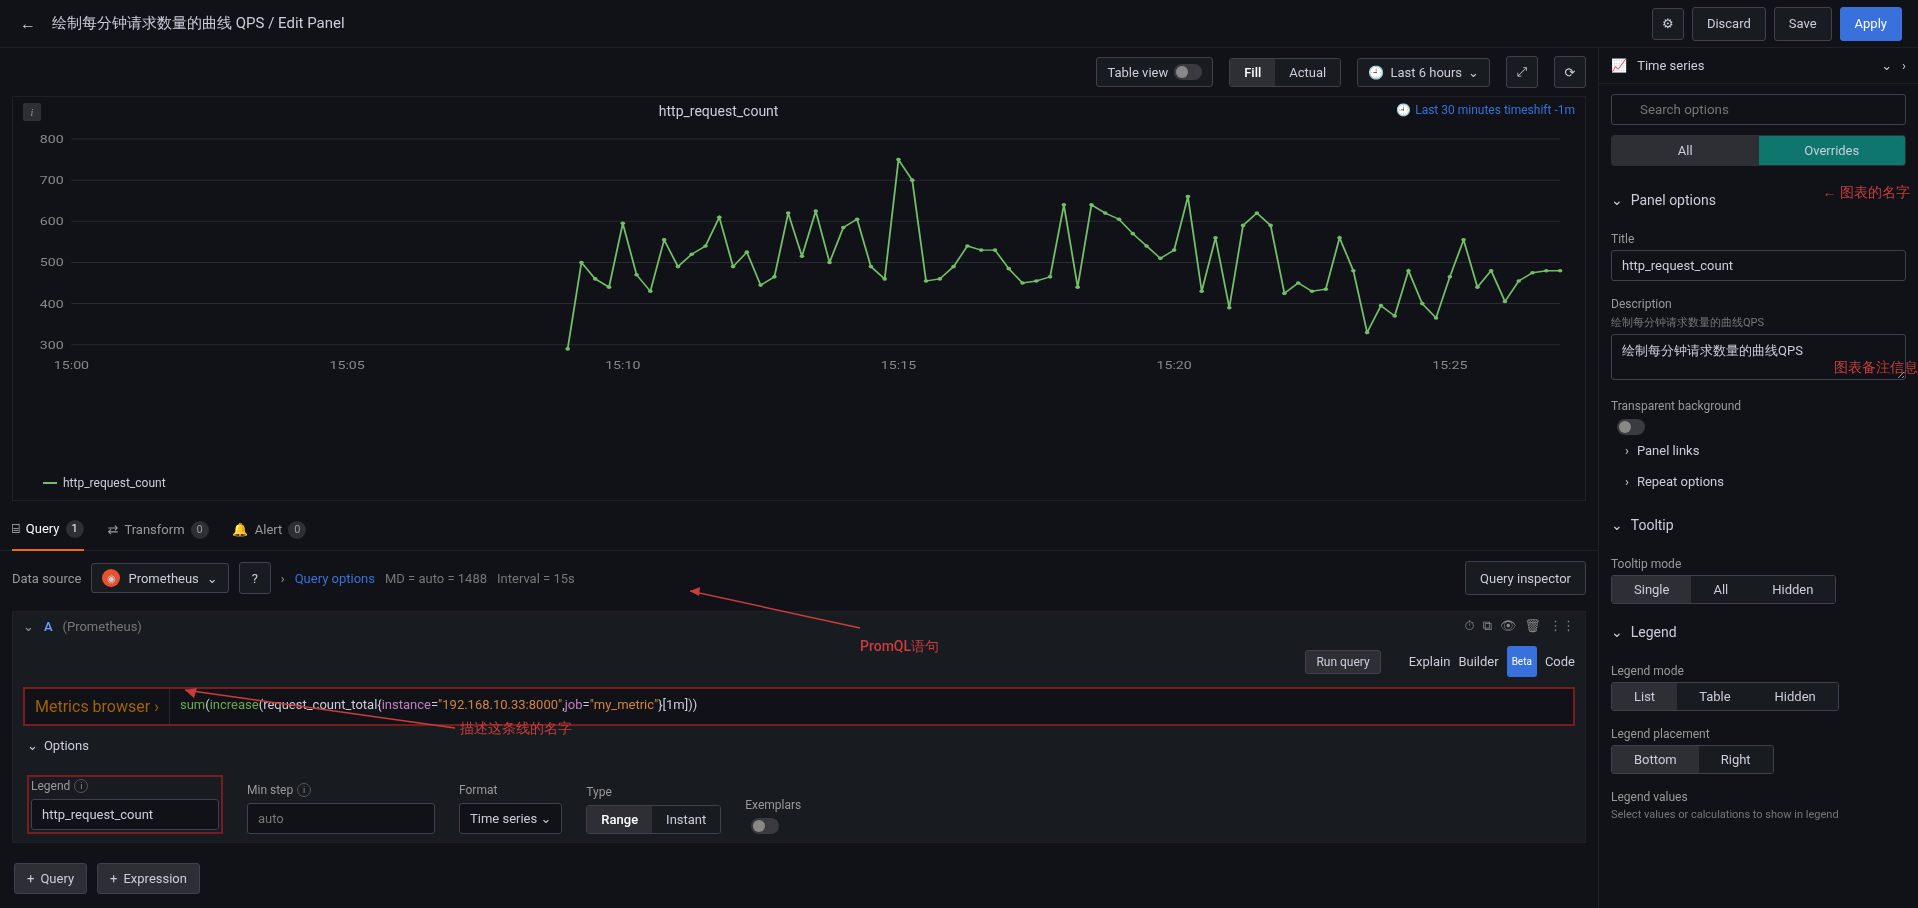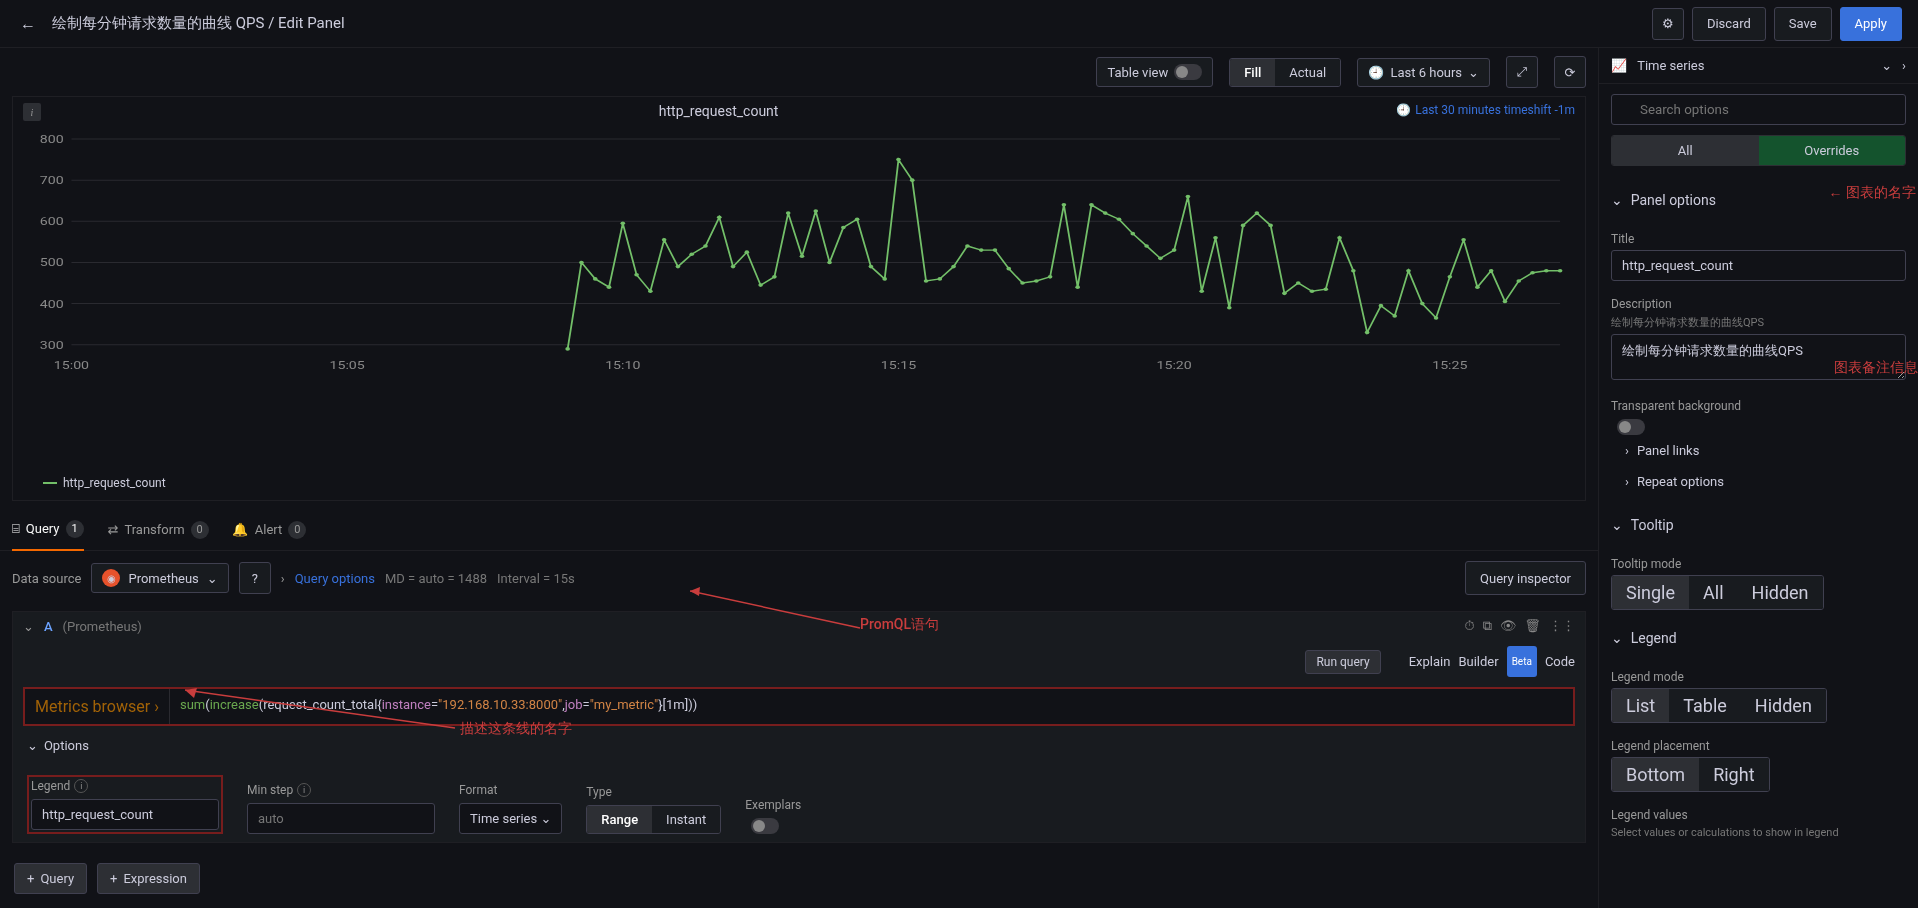--- a/index.html
+++ b/index.html
@@ -66,32 +66,32 @@
 .addquery-row{display:flex;gap:10px;padding:14px}
 .addbtn{display:flex;align-items:center;gap:6px;padding:7px 12px;background:#2d2f34;border:1px solid #404050;border-radius:3px;cursor:pointer}
 .sidebar{width:320px;background:#111217;border-left:1px solid #1f1f24;display:flex;flex-direction:column;overflow-y:auto}
 .vis-picker{display:flex;align-items:center;gap:10px;padding:10px 12px;border-bottom:1px solid #1f1f24;cursor:pointer}
 .vis-icon{color:#6ca3ff}
 .search-row{padding:10px 12px}
 .search-input{width:100%;padding:7px 10px 7px 28px;background:#111217;border:1px solid #404050;border-radius:3px;color:#ccccdc;position:relative}
 .search-wrap{position:relative}
 .search-wrap::before{content:"⚲";position:absolute;left:8px;top:6px;color:#888;transform:rotate(-45deg);font-size:14px}
 .side-tabs{display:flex;margin:0 12px 12px;border-radius:3px;overflow:hidden;border:1px solid #2d2f34}
-.side-tab{flex:1;text-align:center;padding:7px;cursor:pointer;background:#14532d}
+.side-tab{flex:1;text-align:center;padding:7px;cursor:pointer;background:#0f766e}
 .side-tab.active{background:#2d2f34}
 .section{padding:6px 12px}
 .section-head{display:flex;align-items:center;gap:8px;padding:8px 0;cursor:pointer;font-size:14px;color:#ccccdc}
 .subsection-head{display:flex;align-items:center;gap:8px;padding:8px 0 8px 14px;cursor:pointer;color:#ccccdc}
 .field-label{font-size:12px;color:#999;margin-top:16px}
 .side-input,.side-textarea{width:100%;padding:7px 10px;background:#111217;border:1px solid #404050;border-radius:3px;color:#ccccdc;font-size:13px;margin-top:4px}
 .side-textarea{resize:vertical;min-height:38px;font-family:inherit}
 .annot{position:absolute;color:#c93d3d;font-size:14px;font-weight:500;pointer-events:none}
 .annot-arrow{position:absolute;pointer-events:none}
 .pill-group{display:inline-flex;border:1px solid #404050;border-radius:3px;overflow:hidden;margin-top:4px}
-.pill{padding:6px 14px;cursor:pointer;background:#181b1f;font-size:18px}
+.pill{padding:6px 22px;cursor:pointer;background:#181b1f;font-size:13px}
 .pill.active{background:#2d2f34}
 .helper{font-size:11px;color:#777;margin-top:4px}
 .tok-fn{color:#6aa84f}
 .tok-punc{color:#ccccdc}
 .tok-key{color:#c080c0}
 .tok-str{color:#d28445}
 </style>
 </head>
 <body>
 
@@ -370,21 +370,21 @@
     <div class="side-tabs">
       <div class="side-tab active">All</div>
       <div class="side-tab">Overrides</div>
     </div>
 
     <div class="section" style="position:relative">
       <div class="section-head">
         <span>⌄</span>
         <span>Panel options</span>
       </div>
-      <div class="annot" style="top:6px;right:2px">← <span>图表的名字</span></div>
+      <div class="annot" style="top:6px;right:8px">← <span>图表的名字</span></div>
 
       <div class="field-label">Title</div>
       <input class="side-input" value="http_request_count" style="">
 
       <div class="field-label">Description</div>
       <div class="helper">绘制每分钟请求数量的曲线QPS</div>
       <textarea class="side-textarea" style="">绘制每分钟请求数量的曲线QPS</textarea>
       <div class="annot" style="right:0;margin-top:-24px">图表备注信息</div>
 
       <div class="field-label">Transparent background</div>
@@ -428,21 +428,21 @@
       <div class="pill-group">
         <div class="pill active">Bottom</div>
         <div class="pill">Right</div>
       </div>
       <div class="field-label">Legend values</div>
       <div class="helper">Select values or calculations to show in legend</div>
     </div>
   </div>
 </div>
 
-<div class="annot" style="left:860px;top:616px">PromQL语句</div>
+<div class="annot" style="left:860px;top:638px">PromQL语句</div>
 <svg class="annot-arrow" style="left:690px;top:586px" width="180" height="50">
     <line x1="0" y1="5" x2="170" y2="42" stroke="#c93d3d" stroke-width="1.5"></line>
     <polygon points="0,5 10,1 9,10" fill="#c93d3d"></polygon>
   </svg>
 
 <div class="annot" style="left:460px;top:720px">描述这条线的名字</div>
 <svg class="annot-arrow" style="left:185px;top:688px" width="280" height="50">
     <line x1="0" y1="2" x2="270" y2="40" stroke="#c93d3d" stroke-width="1.5"></line>
     <polygon points="0,2 12,0 9,10" fill="#c93d3d"></polygon>
   </svg>

